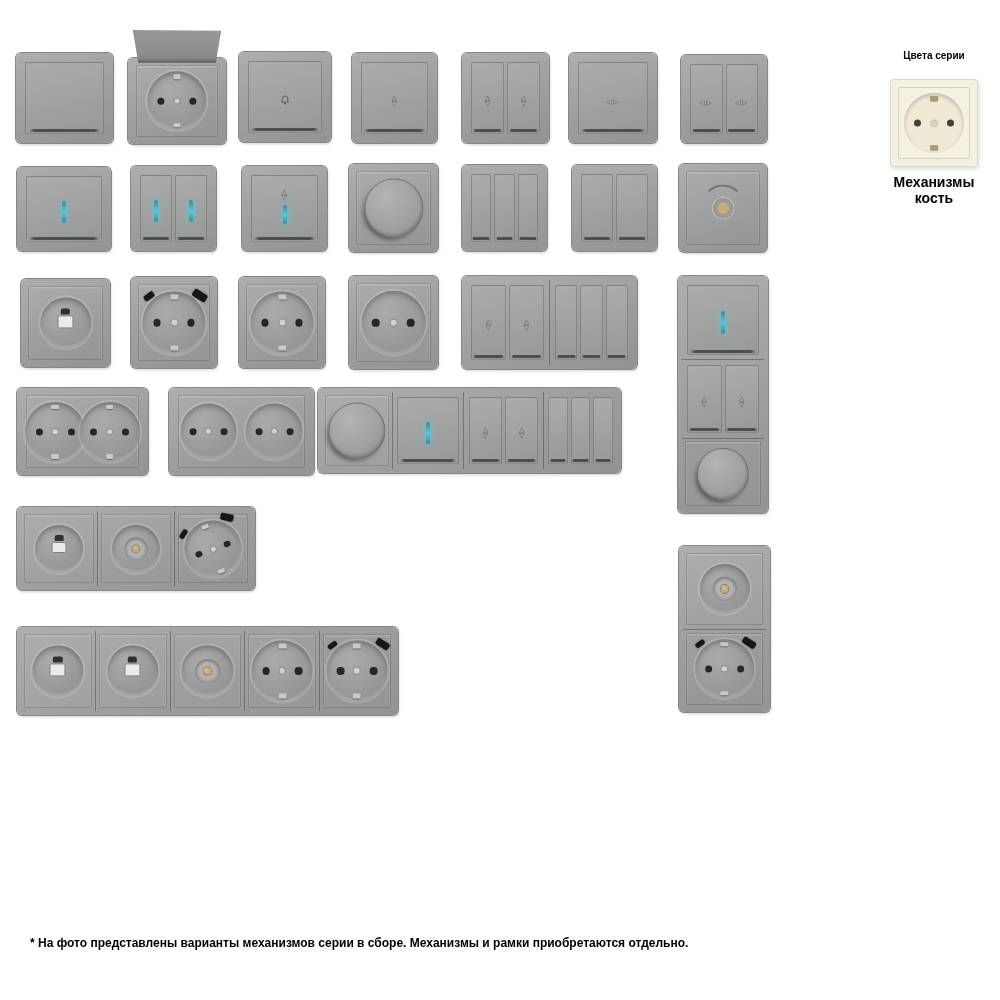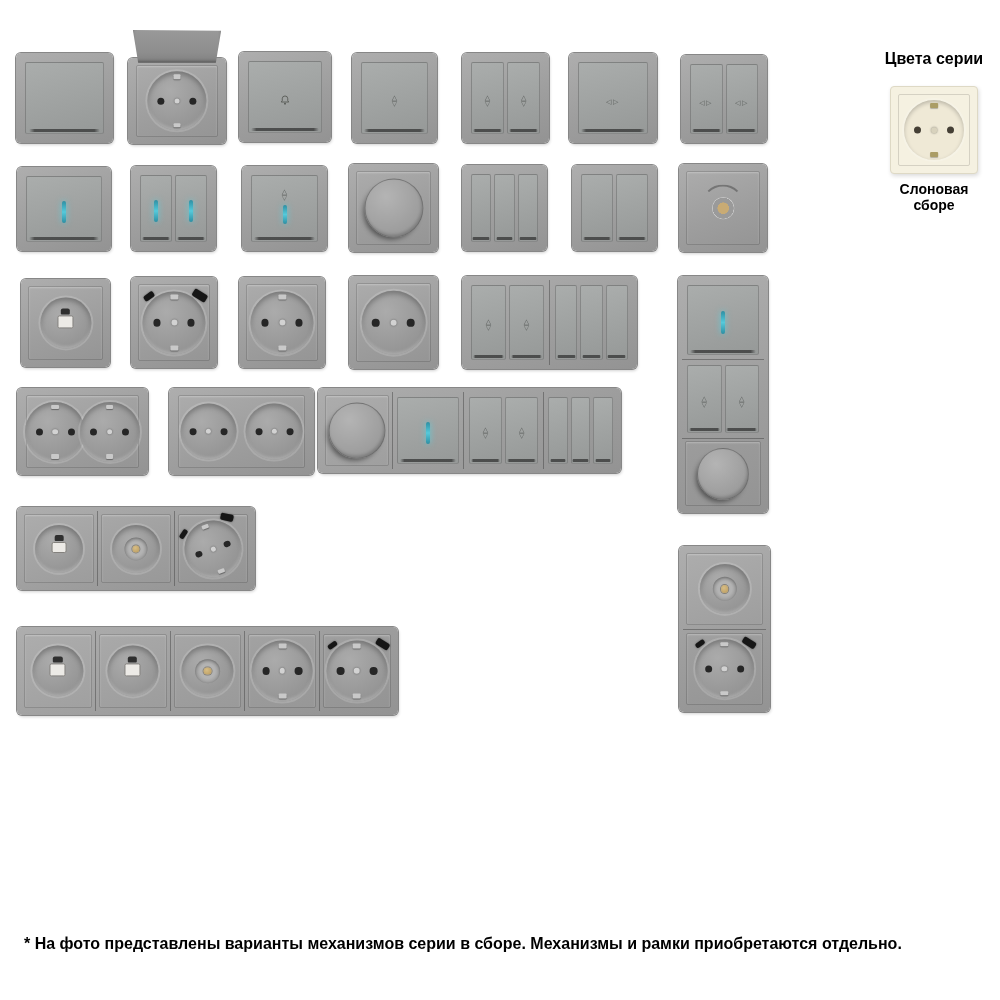--- a/index.html
+++ b/index.html
@@ -84,35 +84,35 @@
   .tvpin{position:absolute;left:50%;top:50%;width:15%;height:15%;transform:translate(-50%,-50%);border-radius:50%;
     background:radial-gradient(circle at 40% 35%,#d7bd85,var(--coax-gold));box-shadow:0 0 0 1px rgba(60,50,30,.4);}
 
   .lid{position:absolute;left:1%;right:1%;top:-41%;height:42%;
     background:linear-gradient(180deg,#999 0%,#8d8d8d 70%,#7f7f7f 100%);
     clip-path:polygon(0 0,100% 2%,94% 100%,6% 100%);
     box-shadow:inset 0 -2px 3px rgba(0,0,0,.3);}
 
   
   .sidebar{position:absolute;left:878px;top:50px;width:112px;text-align:center;}
-  .sb-heading{font-size:16px;font-weight:700;color:#000;margin-bottom:18px;}
+  .sb-heading{font-size:10px;font-weight:700;color:#000;margin-bottom:18px;}
   .swatch{margin-bottom:14px;}
   .sw-plate{position:relative;width:88px;height:88px;margin:0 auto;border-radius:4px;
     background:var(--p);border:1px solid var(--e);box-shadow:1px 2px 4px rgba(0,0,0,.14);}
   .sw-inner{position:absolute;inset:7px;border:1px solid rgba(0,0,0,.13);border-radius:2px;}
   .sw-recess{position:absolute;left:50%;top:50%;width:60px;height:60px;transform:translate(-50%,-50%);border-radius:50%;
     background:var(--r);box-shadow:inset 0 2px 4px rgba(0,0,0,.22),0 0 0 2px rgba(255,255,255,.18);}
   .sw-recess .hole{background:var(--h);}
   .sw-recess .pin{background:var(--pin);}
   .sw-recess .clip{background:var(--c);box-shadow:0 1px 1px rgba(0,0,0,.25);}
   .sw-label{margin-top:7px;font-size:14px;font-weight:700;line-height:1.15;color:#000;}
 
   
-  .footnote{position:absolute;left:24px;top:933px;width:950px;
-    font-size:16px;line-height:21px;font-weight:700;color:#000;}
+  .footnote{position:absolute;left:30px;top:933px;width:950px;
+    font-size:12px;line-height:21px;font-weight:700;color:#000;}
 </style>
 </head>
 <body>
 
 <div class="canvas" id="app">
   <div id="products">
       <div class="tile" style="left: 16px; top: 53px; width: 97px; height: 90px;">
         <div class="mod k-switch">
           <div class="rockers">
             <div class="rocker"></div>
@@ -531,19 +531,19 @@
           <div class="sw-plate" style="--p:#f5f1e1;--e:#ded9c5;--r:#efe9d6;--h:#453f35;--c:#ab9d66;--pin:#d8d2bd">
             <div class="sw-inner"></div>
             <div class="sw-recess">
               <div class="hole l"></div>
               <div class="hole r"></div>
               <div class="pin"></div>
               <div class="clip t"></div>
               <div class="clip b"></div>
             </div>
           </div>
-          <div class="sw-label">Слоновая сборе</div>
+          <div class="sw-label">Механизмы кость</div>
         </div>
       </div>
   </aside>
 
   <div class="footnote">* На фото представлены варианты механизмов серии в сборе. Механизмы и рамки приобретаются отдельно.</div>
 </div>
 
 </body></html>

